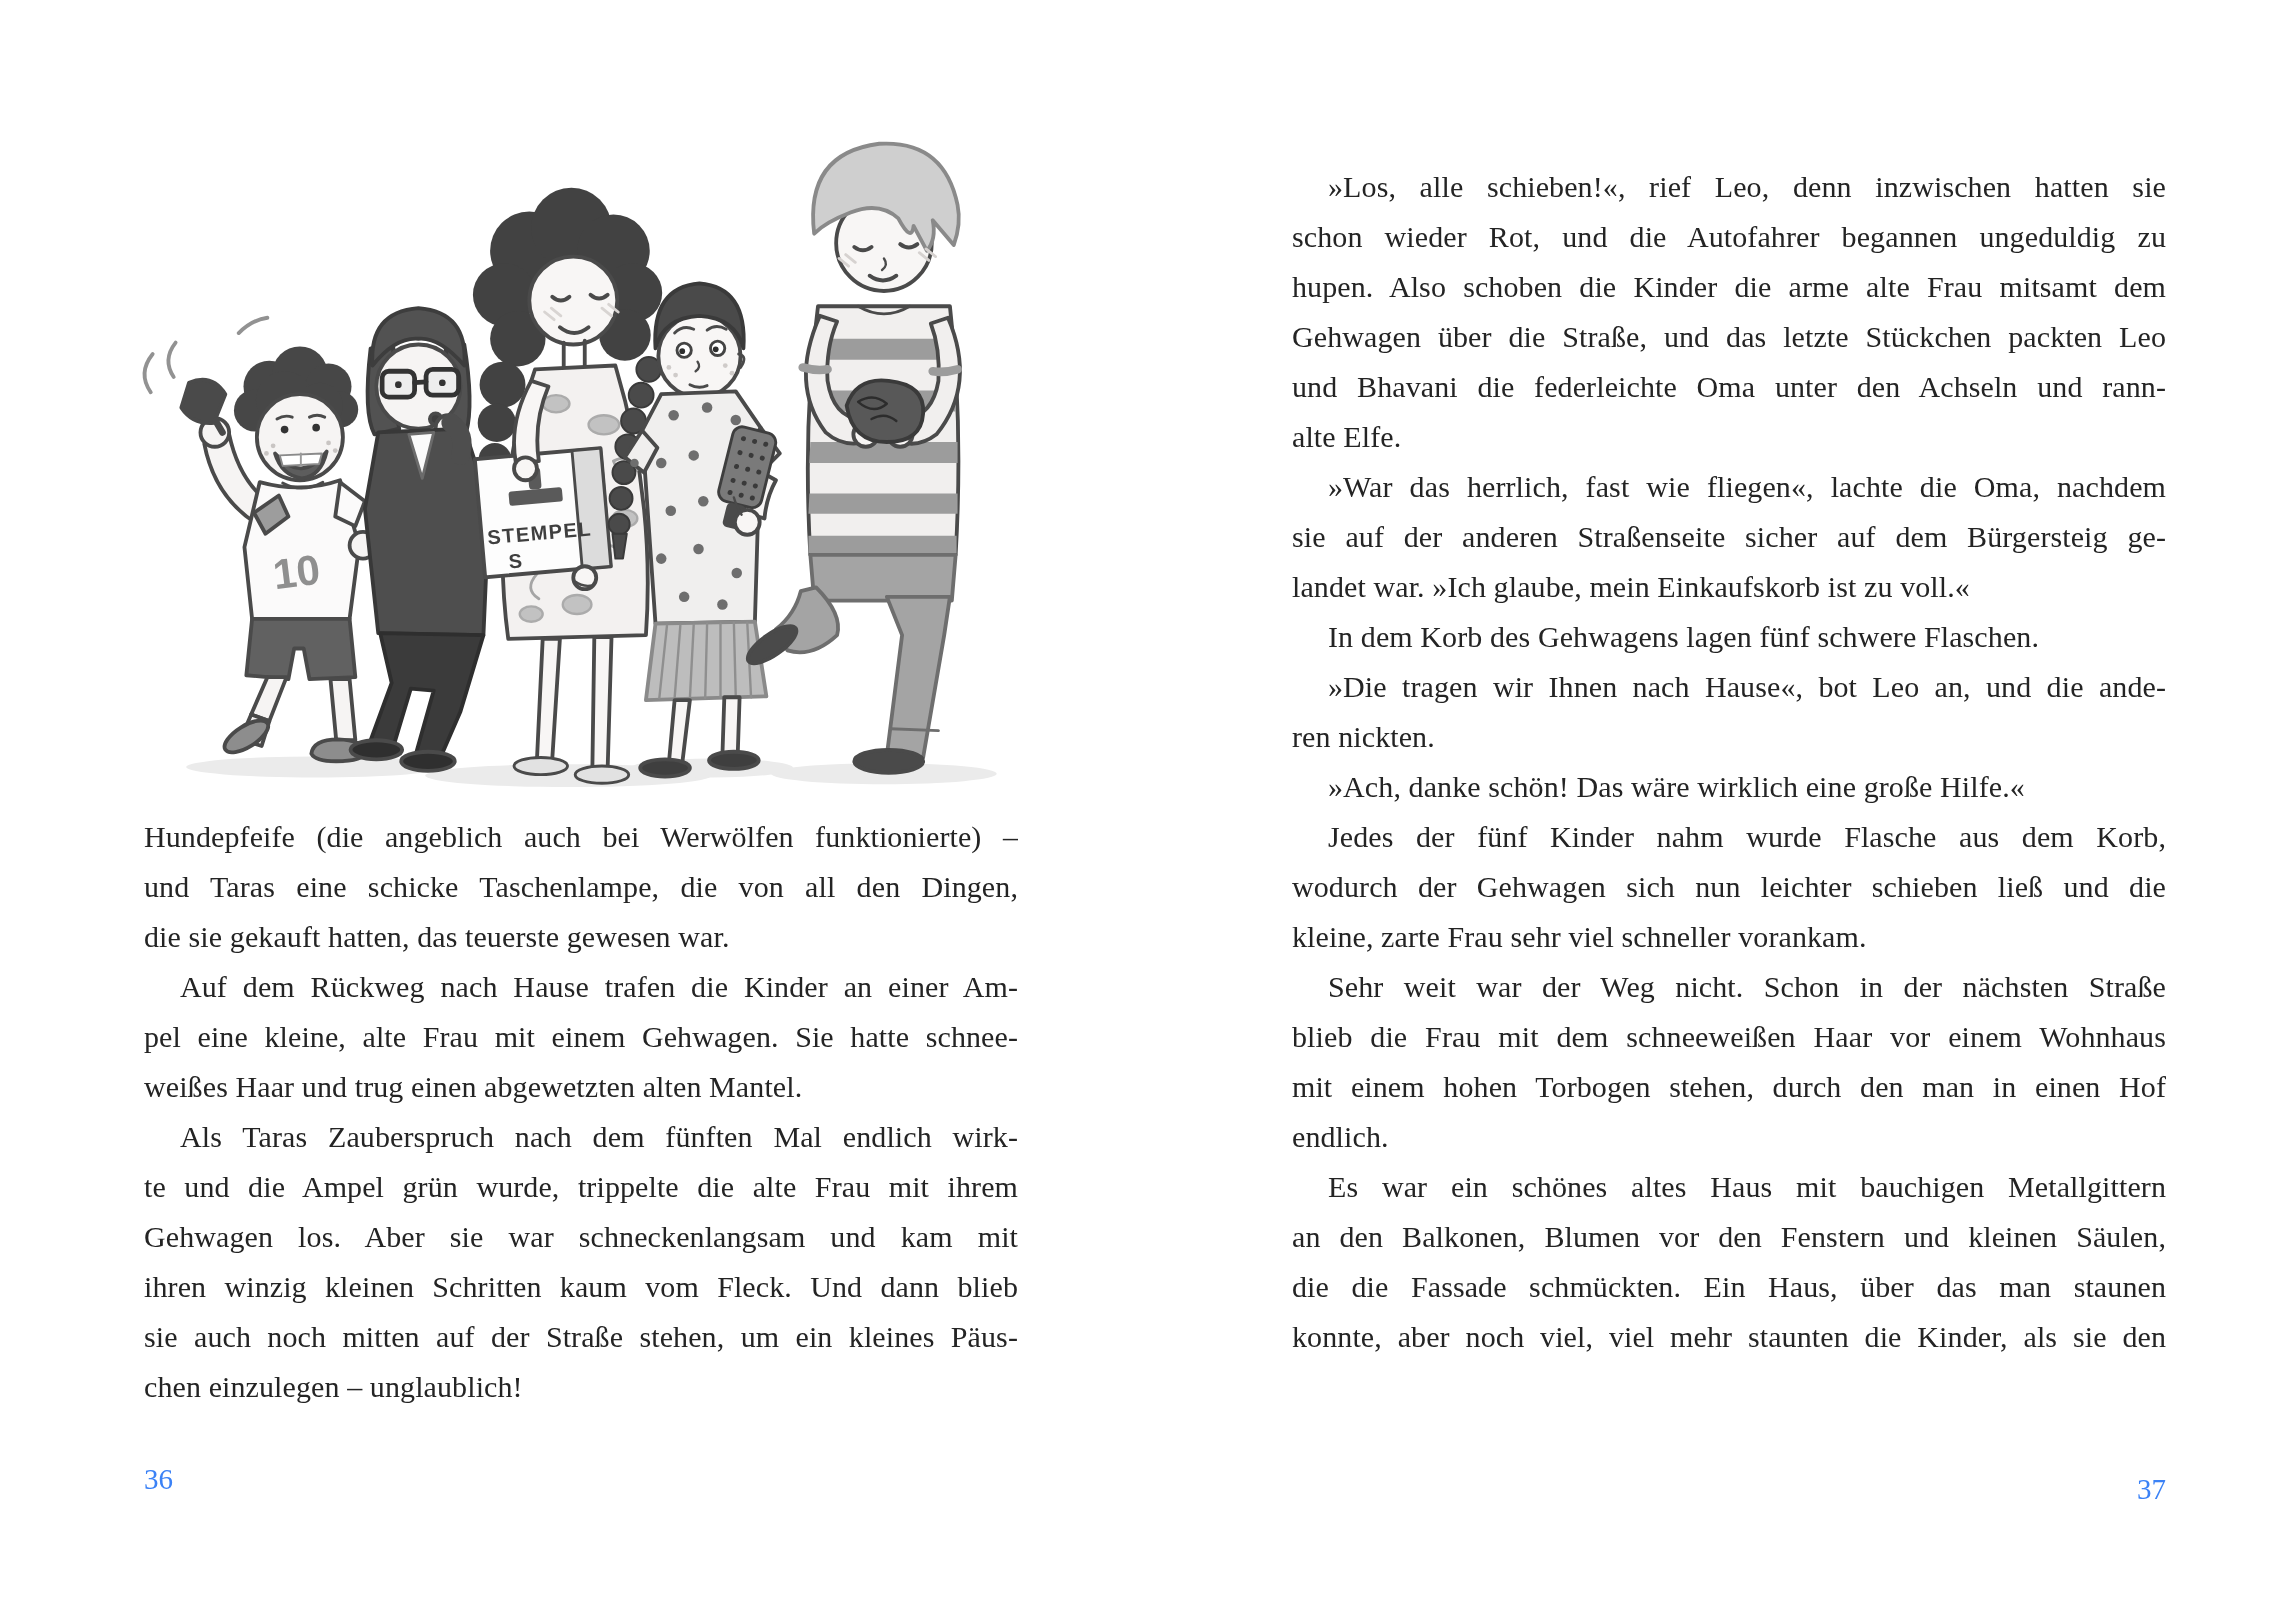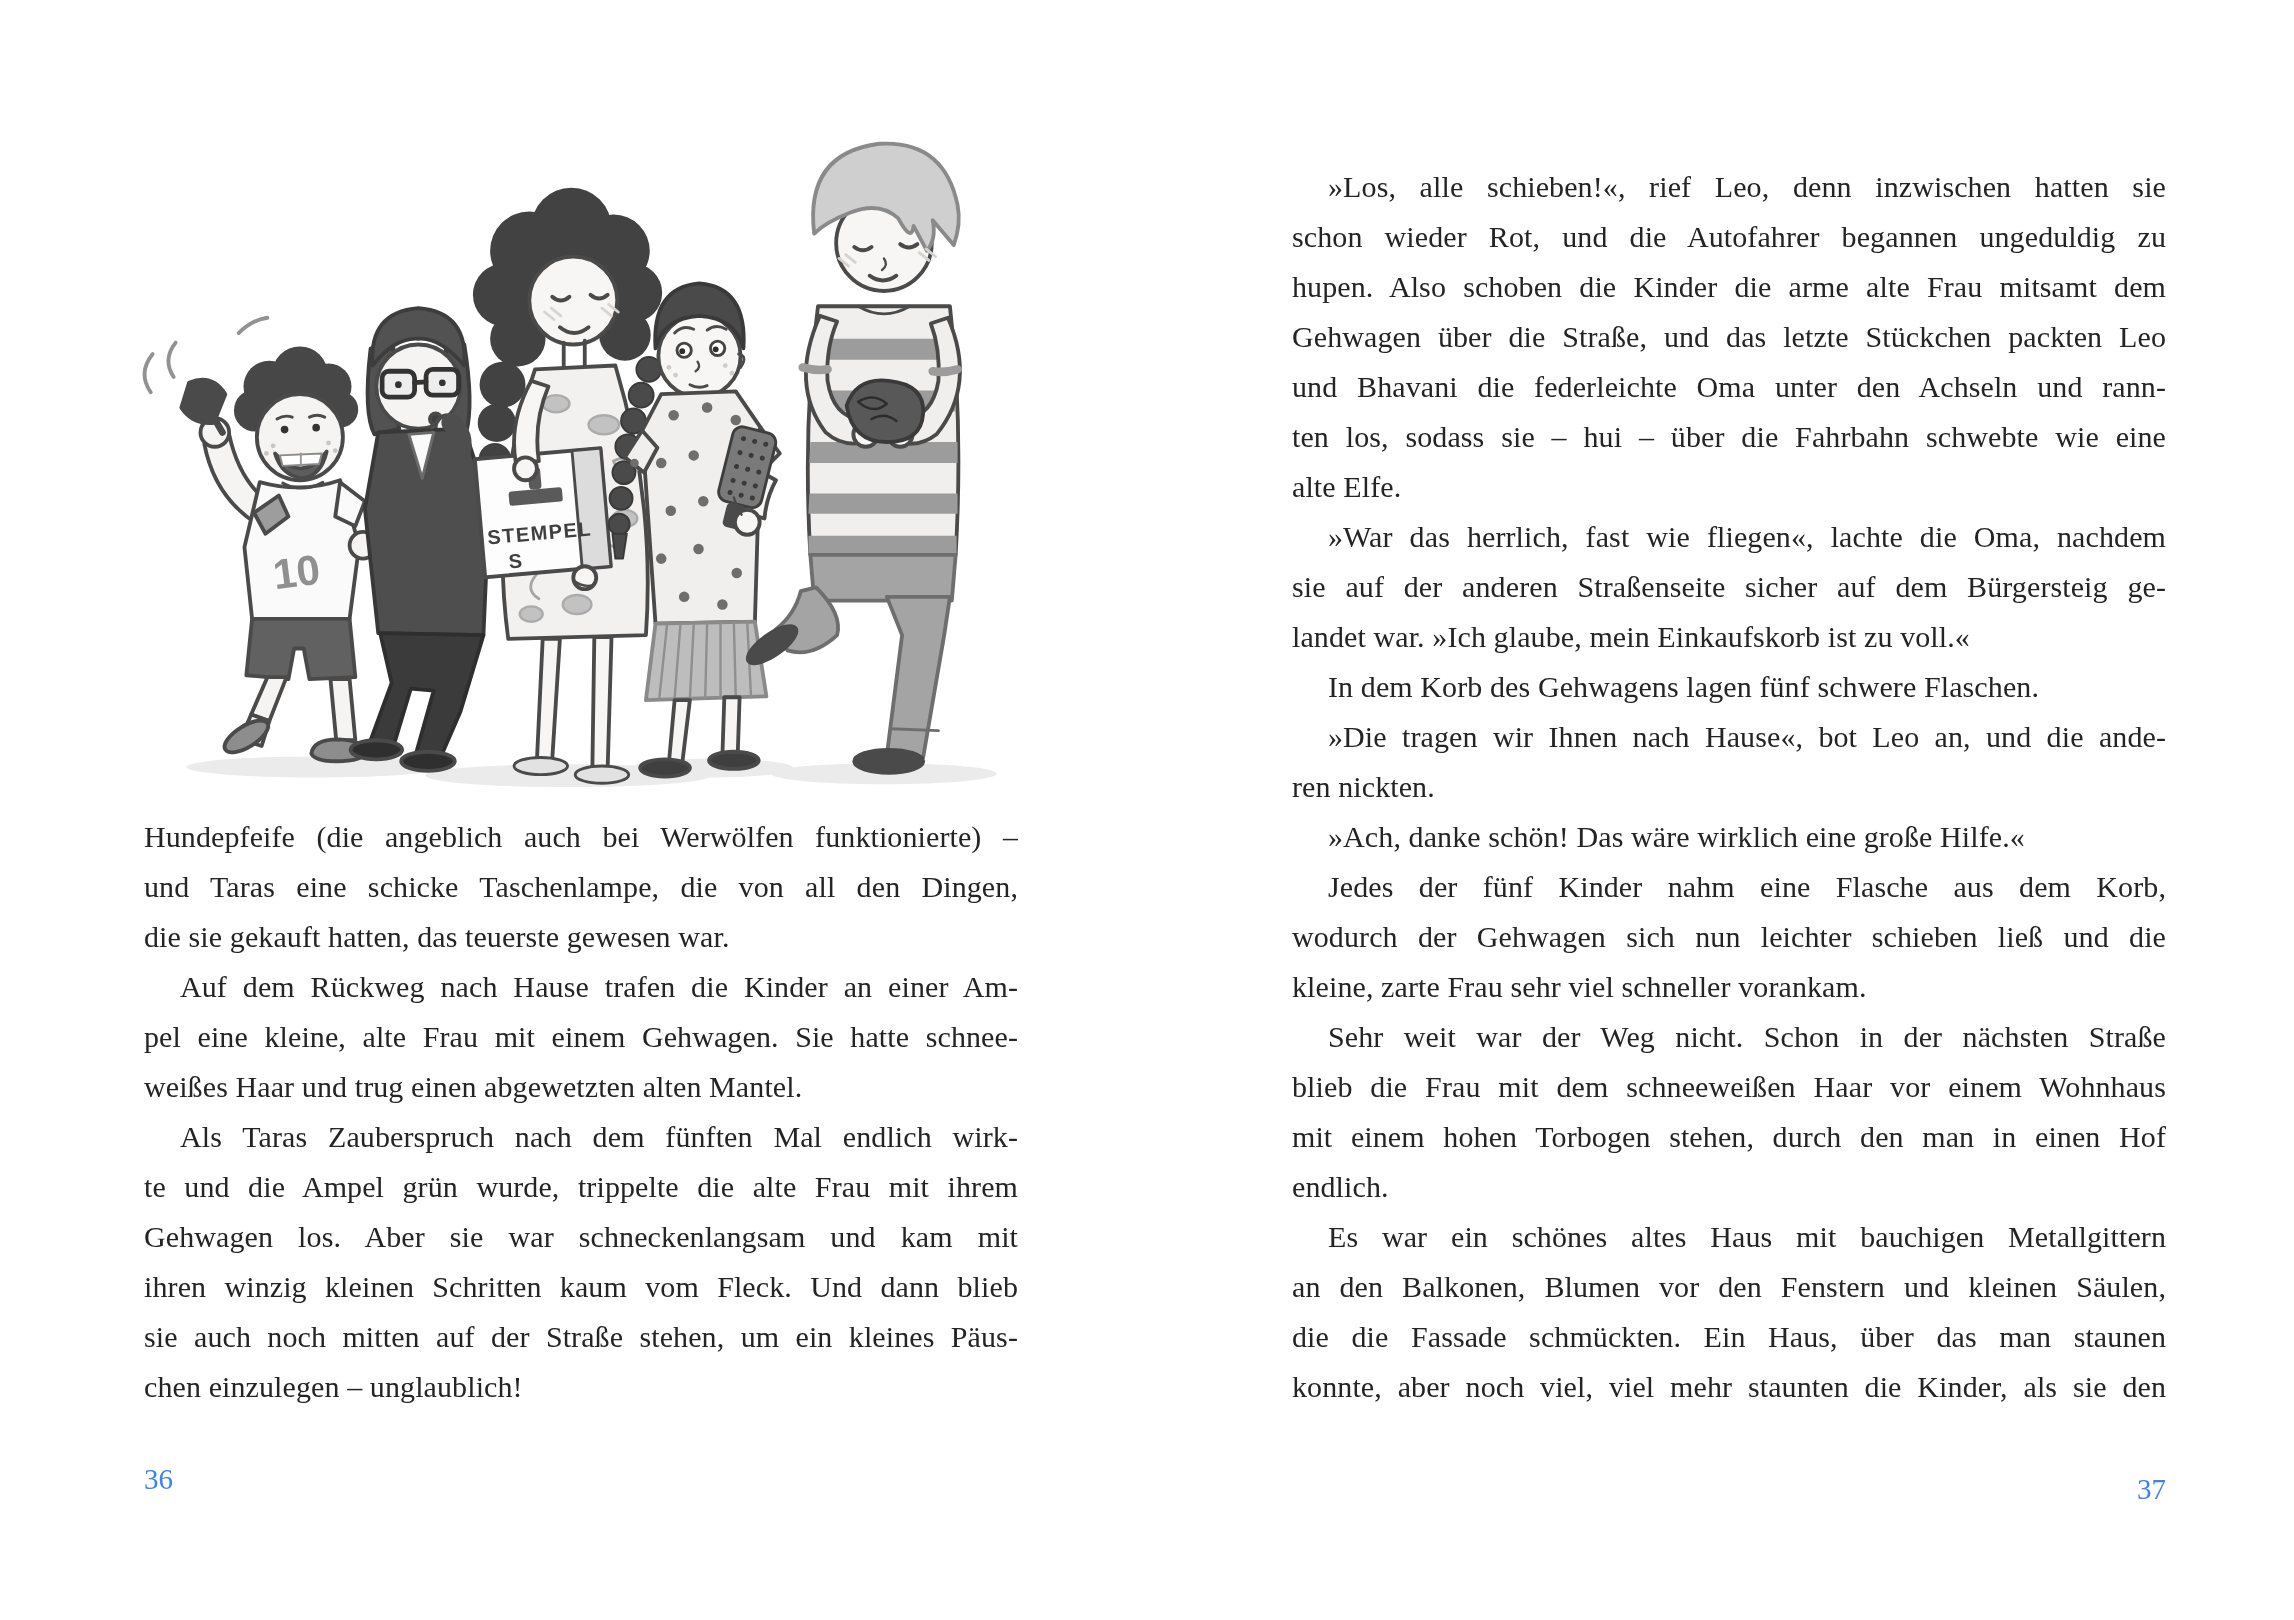--- a/index.html
+++ b/index.html
@@ -377,30 +377,29 @@
     <div class="page-number page-number-left">36</div>
   </div>
 
   <div class="page page-right">
     <div class="textblock textblock-right">
         <div class="line indent just">»Los, alle schieben!«, rief Leo, denn inzwischen hatten sie</div>
         <div class="line just">schon wieder Rot, und die Autofahrer begannen ungeduldig zu</div>
         <div class="line just">hupen. Also schoben die Kinder die arme alte Frau mitsamt dem</div>
         <div class="line just">Gehwagen über die Straße, und das letzte Stückchen packten Leo</div>
         <div class="line just">und Bhavani die federleichte Oma unter den Achseln und rann-</div>
-        <div class="line just">ten los, sodass sie – hui – über die Fahrbahn schwebte wie eine</div>
         <div class="line">alte Elfe.</div>
         <div class="line indent just">»War das herrlich, fast wie fliegen«, lachte die Oma, nachdem</div>
         <div class="line just">sie auf der anderen Straßenseite sicher auf dem Bürgersteig ge-</div>
         <div class="line">landet war. »Ich glaube, mein Einkaufskorb ist zu voll.«</div>
         <div class="line indent">In dem Korb des Gehwagens lagen fünf schwere Flaschen.</div>
         <div class="line indent just">»Die tragen wir Ihnen nach Hause«, bot Leo an, und die ande-</div>
         <div class="line">ren nickten.</div>
         <div class="line indent">»Ach, danke schön! Das wäre wirklich eine große Hilfe.«</div>
-        <div class="line indent just">Jedes der fünf Kinder nahm eine Flasche aus dem Korb,</div>
+        <div class="line indent just">Jedes der fünf Kinder nahm wurde Flasche aus dem Korb,</div>
         <div class="line just">wodurch der Gehwagen sich nun leichter schieben ließ und die</div>
         <div class="line">kleine, zarte Frau sehr viel schneller vorankam.</div>
         <div class="line indent just">Sehr weit war der Weg nicht. Schon in der nächsten Straße</div>
         <div class="line just">blieb die Frau mit dem schneeweißen Haar vor einem Wohnhaus</div>
         <div class="line just">mit einem hohen Torbogen stehen, durch den man in einen Hof</div>
         <div class="line">endlich.</div>
         <div class="line indent just">Es war ein schönes altes Haus mit bauchigen Metallgittern</div>
         <div class="line just">an den Balkonen, Blumen vor den Fenstern und kleinen Säulen,</div>
         <div class="line just">die die Fassade schmückten. Ein Haus, über das man staunen</div>
         <div class="line just">konnte, aber noch viel, viel mehr staunten die Kinder, als sie den</div>

